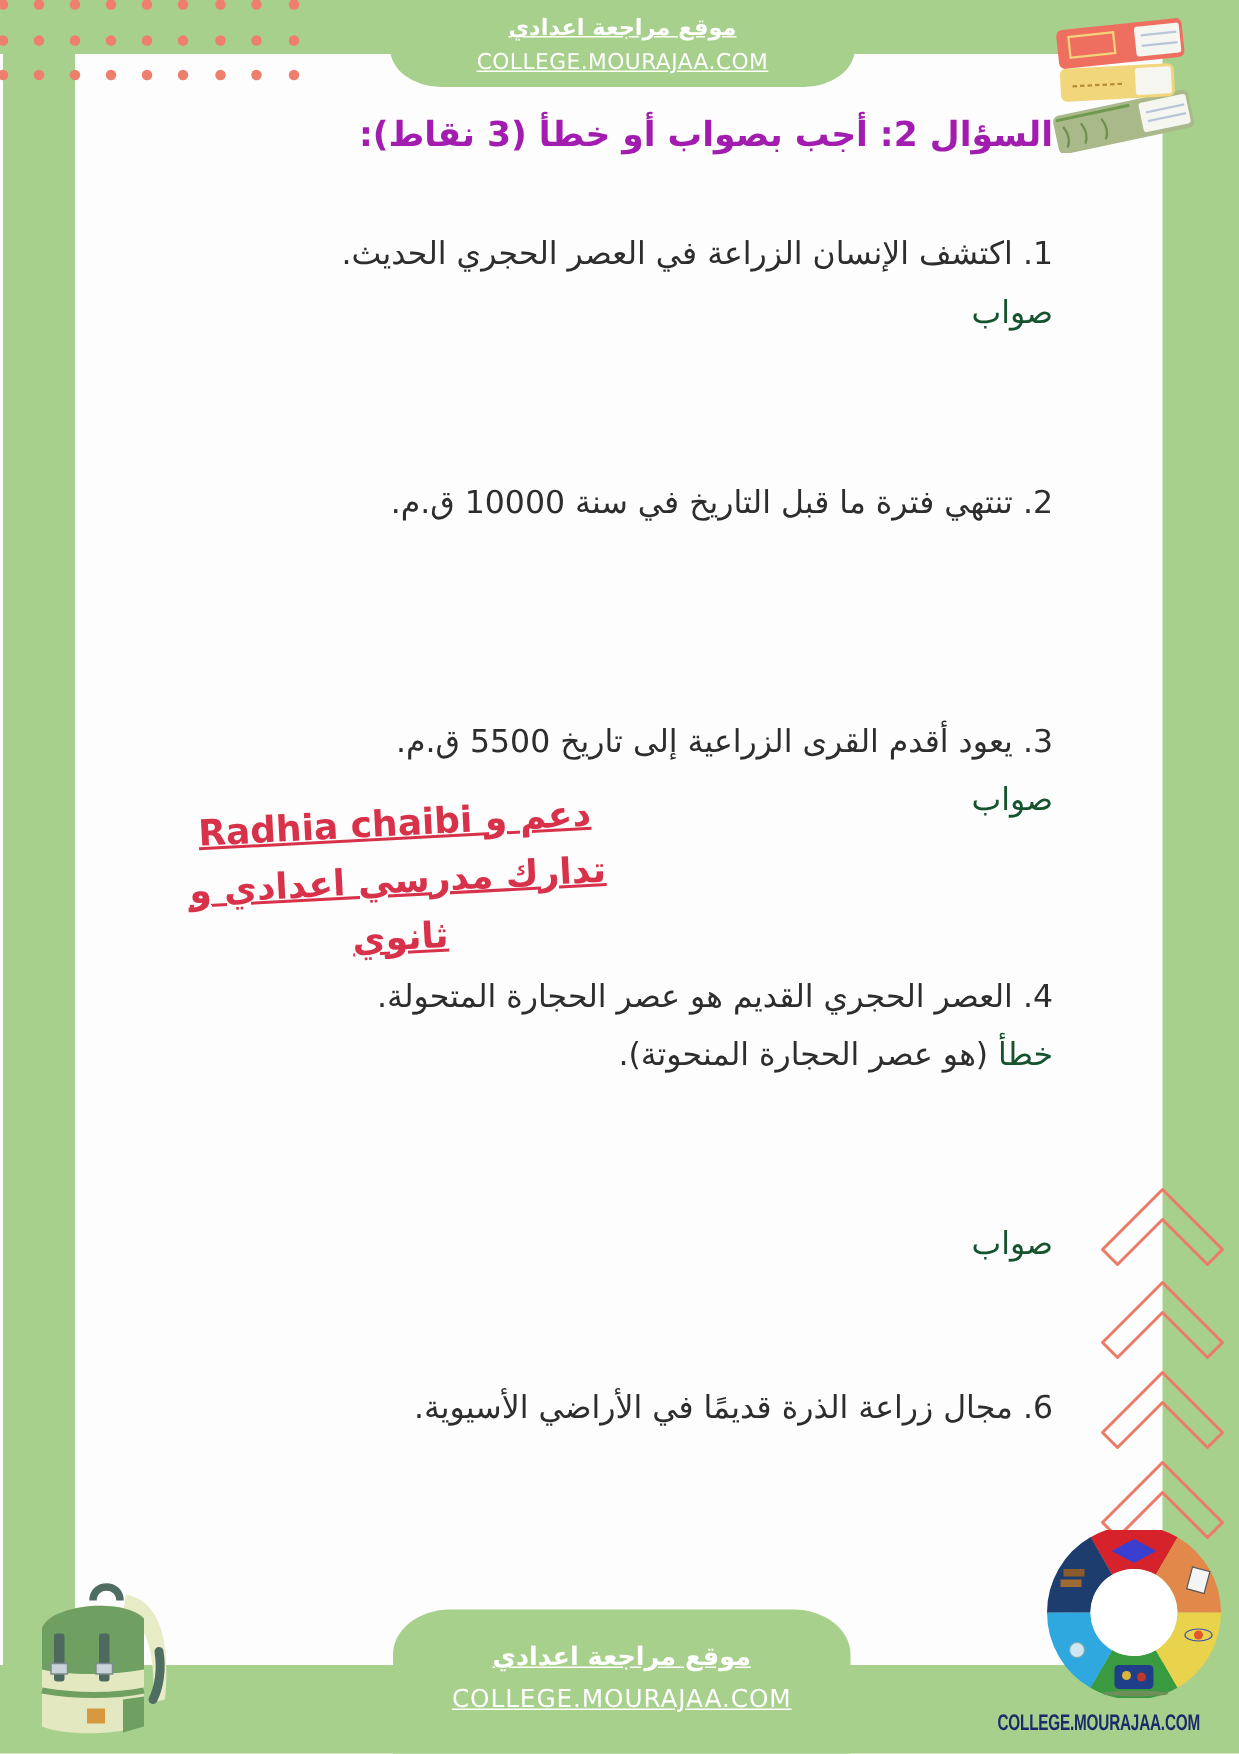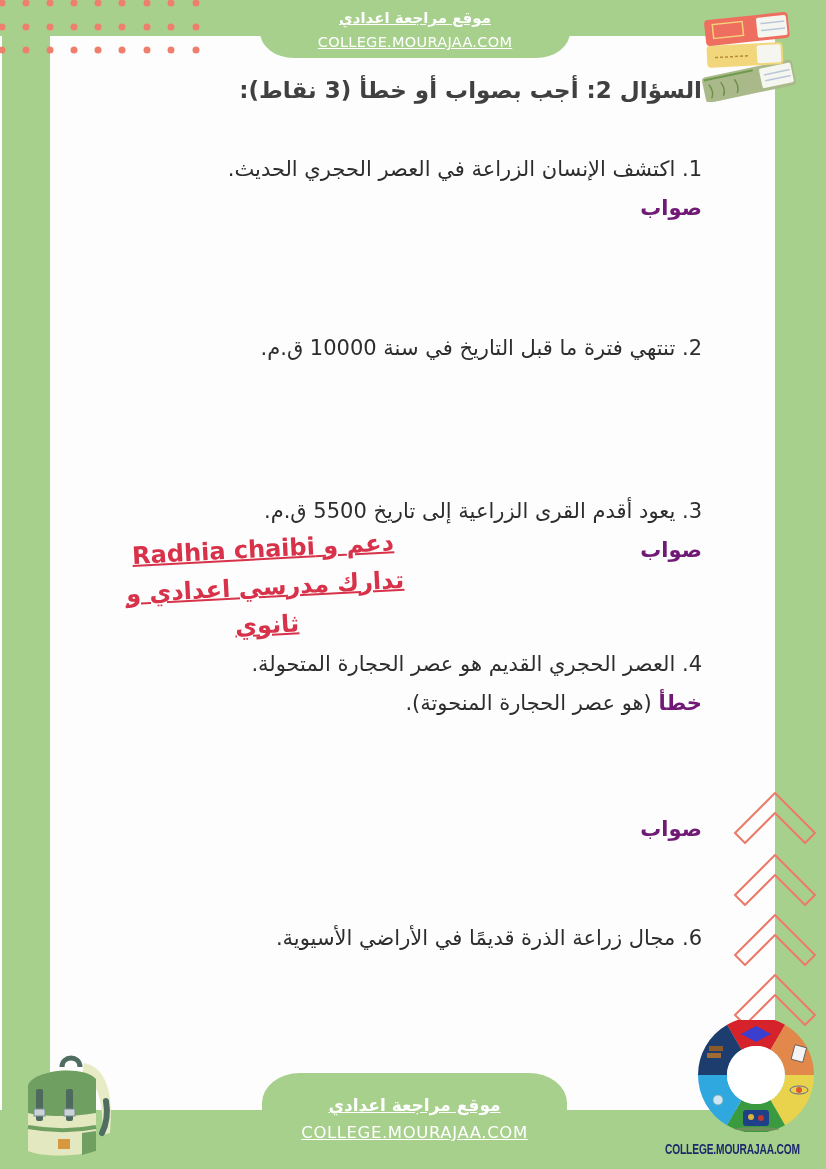--- a/index.html
+++ b/index.html
@@ -21,28 +21,28 @@
     .tab-top .url { position: absolute; left: 0; right: 0; top: 52px; font-size: 14.5px; text-decoration: underline; letter-spacing: 0.3px; line-height: 20px; }
     .tab-bottom {
       left: 262px; top: 1073px; width: 305px; height: 110px;
       background: #a8d08d; border-radius: 38px 38px 0 0 / 30px 30px 0 0;
       text-align: center; color: #fff;
     }
     .tab-bottom .ar { position: absolute; left: 0; right: 0; top: 20px; font-size: 17px; font-weight: bold; text-decoration: underline; direction: rtl; line-height: 24px; }
     .tab-bottom .url { position: absolute; left: 0; right: 0; top: 48px; font-size: 16.5px; text-decoration: underline; letter-spacing: 0.6px; line-height: 24px; }
     .title {
       right: 124px; top: 72px; direction: rtl; white-space: nowrap;
-      font-size: 23px; font-weight: bold; color: #404040; line-height: 36px;
+      font-size: 23px; font-weight: bold; color: #a21caf; line-height: 36px;
     }
     .q {
       right: 124px; direction: rtl; text-align: right; white-space: nowrap;
       font-size: 21px; color: #2d2d2d; line-height: 39px; margin-left: 11px;
     }
     .q .line { display: block; }
-    .q .verdict { font-weight: bold; color: #701a75; }
+    .q .verdict { font-weight: normal; color: #14532d; }
     .watermark {
       left: 112px; top: 530px; width: 306px; direction: rtl; text-align: center;
       color: #d7324a; font-weight: bold; font-size: 24px; line-height: 38px;
       transform: rotate(-3deg); transform-origin: center;
     }
     .watermark span { display: block; }
     .watermark u { text-decoration: underline; text-decoration-thickness: 2px; }
     .logo-caption {
       left: 665px; top: 1140px; width: 220px; white-space: nowrap;
       font-family: "Liberation Sans", sans-serif; font-weight: bold; font-size: 15px;
@@ -115,25 +115,25 @@
   </g>
 </svg>
 
 <div class="abs title">السؤال 2: أجب بصواب أو خطأ (3 نقاط):</div>
 
 <div class="abs q" style="top:150px;">
   <span class="line"><span>1.</span> <span>اكتشف الإنسان الزراعة في العصر الحجري الحديث.</span></span>
   <span class="line"><span class="verdict">صواب</span> <span></span></span>
 </div>
 
-<div class="abs q" style="top:329px;">
+<div class="abs q" style="top:316px;">
   <span class="line"><span>2.</span> <span>تنتهي فترة ما قبل التاريخ في سنة 10000 ق.م.</span></span>
 </div>
 
-<div class="abs q" style="top:492px;">
+<div class="abs q" style="top:475px;">
   <span class="line"><span>3.</span> <span>يعود أقدم القرى الزراعية إلى تاريخ 5500 ق.م.</span></span>
   <span class="line"><span class="verdict">صواب</span> <span></span></span>
 </div>
 
 <div class="abs q" style="top:645px;">
   <span class="line"><span>4.</span> <span>العصر الحجري القديم هو عصر الحجارة المتحولة.</span></span>
   <span class="line"><span class="verdict">خطأ</span> <span>(هو عصر الحجارة المنحوتة).</span></span>
 </div>
 
 <div class="abs q" style="top:810px;">

